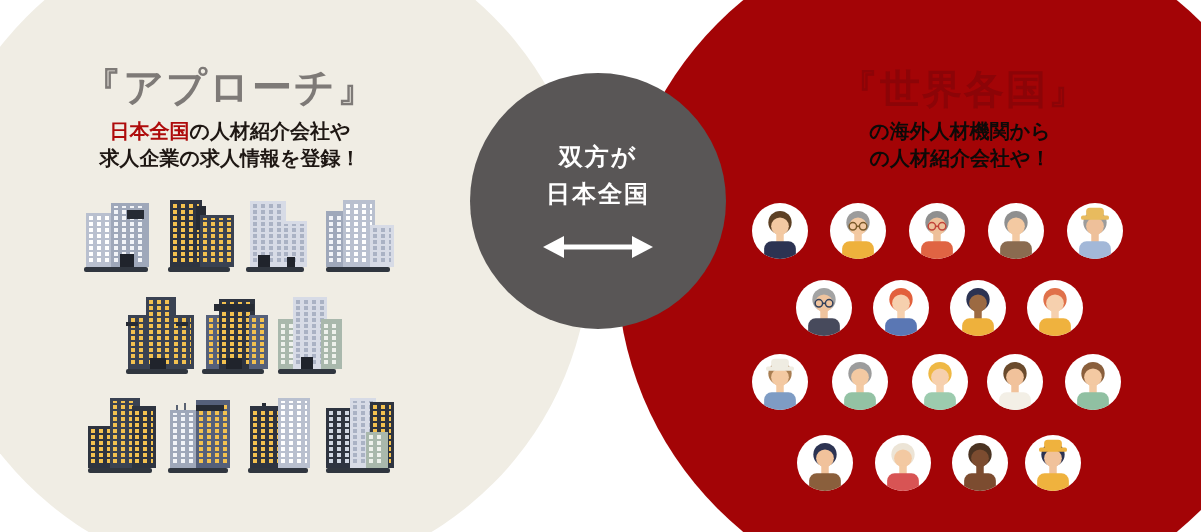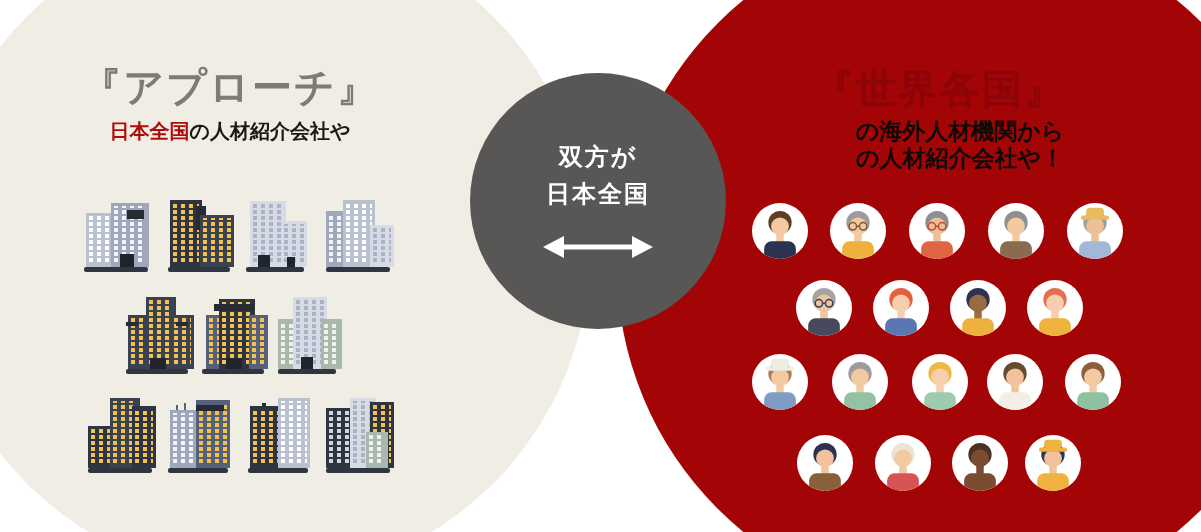--- a/index.html
+++ b/index.html
@@ -12,24 +12,24 @@
   .circle-right{left:617px;top:-77px;width:686px;height:686px;background:#a30406;}
   .circle-center{left:470px;top:73px;width:256px;height:256px;background:#595656;z-index:3;
     display:flex;flex-direction:column;align-items:center;justify-content:center;}
 
   
   .lt-title{position:absolute;left:60px;top:60px;width:340px;text-align:center;
     font-size:40px;letter-spacing:2px;color:#7e7a77;z-index:2;}
   .lt-lines{position:absolute;left:40px;top:118px;width:380px;text-align:center;
     font-size:20px;line-height:27px;color:#1e1713;z-index:2;}
   .hl{color:#ae0b0b;}
-  .rt-title{position:absolute;left:790px;top:62px;width:300px;text-align:center;
+  .rt-title{position:absolute;left:790px;top:62px;width:300px;text-align:right;
     font-size:40px;letter-spacing:2px;color:#8c0407;z-index:2;}
   .rt-lines{position:absolute;left:810px;top:118px;width:300px;text-align:center;
-    font-size:23px;line-height:27px;color:#0d0a08;z-index:2;}
+    font-size:20px;line-height:27px;color:#0d0a08;z-index:2;}
   .cc-line{color:#ffffff;font-size:24px;line-height:37px;letter-spacing:2px;text-align:center;}
   .cc-arrow{margin-top:18px;}
 
   
   .bldg{position:absolute;z-index:2;}
   .base{position:absolute;left:0;right:0;bottom:0;height:5px;background:#30363f;border-radius:2px;}
   .t{position:absolute;bottom:5px;border:3px solid var(--body);background-color:var(--body);
      background-clip:padding-box;
      background-image:
        repeating-linear-gradient(0deg, var(--body) 0 2px, transparent 2px 6px),
@@ -84,20 +84,21 @@
 </svg>
 
 <div class="stage">
 
   <div class="circle circle-left"></div>
   <div class="circle circle-right"></div>
 
   <div class="lt-title">『アプローチ』</div>
   <div class="lt-lines">
     <div><span class="hl">日本全国</span><span>の人材紹介会社や</span></div>
+    <div>求人企業の求人情報を登録！</div>
   </div>
 
   <div class="rt-title">『世界各国』</div>
   <div class="rt-lines">
     <div>の海外人材機関から</div>
     <div>の人材紹介会社や！</div>
   </div>
 
   <div class="circle circle-center">
     <div class="cc-line">双方が</div>

